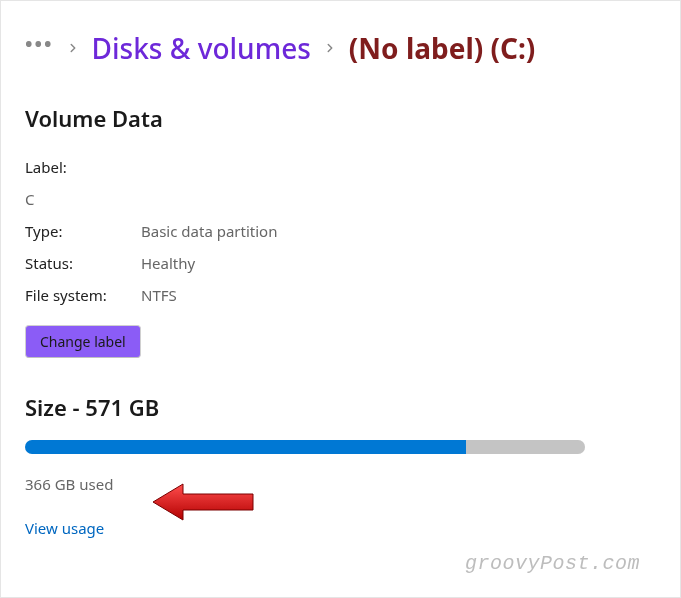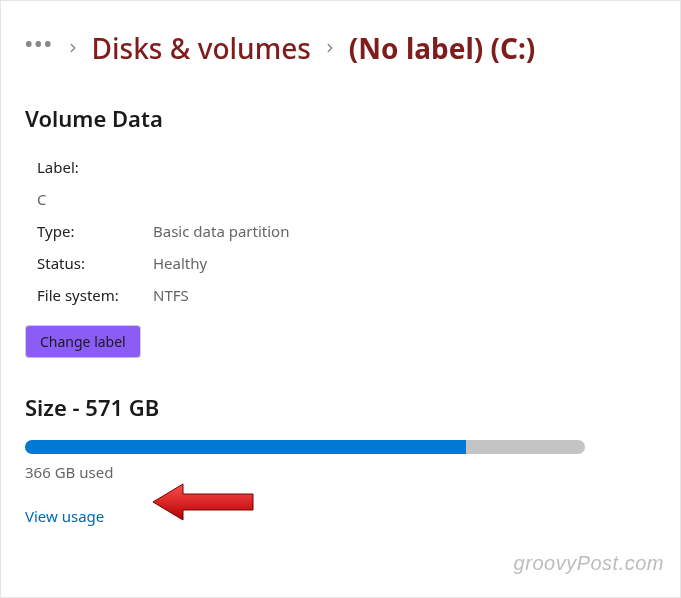--- a/index.html
+++ b/index.html
@@ -38,42 +38,41 @@
       color: #888;
       display: inline-flex;
       align-items: center;
     }
     .breadcrumb .chevron svg {
       width: 14px;
       height: 14px;
     }
     .breadcrumb-link {
       font-size: 28px;
-      color: #7f1d1d;
+      color: #6d28d9;
       cursor: pointer;
       font-weight: 500;
     }
     .breadcrumb-current {
       font-size: 28px;
       color: #7f1d1d;
       font-weight: 700;
     }
     h2.section-title {
       font-size: 22px;
       font-weight: 600;
       color: #1a1a1a;
       margin-bottom: 18px;
     }
     .kv-table {
       margin-bottom: 14px;
     }
     .kv-row {
       display: flex;
       padding: 6px 0;
-      margin-left: 12px;
     }
     .kv-key {
       width: 116px;
       font-size: 15px;
       color: #222;
     }
     .kv-val {
       font-size: 15px;
       color: #666;
     }
@@ -107,36 +106,36 @@
     }
     .progress-free {
       background: #c4c4c4;
       height: 100%;
       flex: 1;
     }
     .progress-labels {
       width: 560px;
       display: flex;
       justify-content: space-between;
-      margin-top: 8px;
+      margin-top: 20px;
       font-size: 15px;
       color: #666;
     }
     .view-usage {
       display: inline-block;
       margin-top: 24px;
       font-size: 15px;
       color: #0067c0;
       cursor: pointer;
     }
     .watermark {
       position: absolute;
       bottom: 22px;
-      right: 16px;
-      font-family: Liberation Sans, sans-serif;
+      right: 40px;
+      font-family: Liberation Mono, monospace;
       font-style: italic;
       font-size: 20px;
       color: #bdbdbd;
       letter-spacing: 0.5px;
     }
     
     .arrow-annotation {
       position: absolute;
       left: 152px;
       top: 476px;

